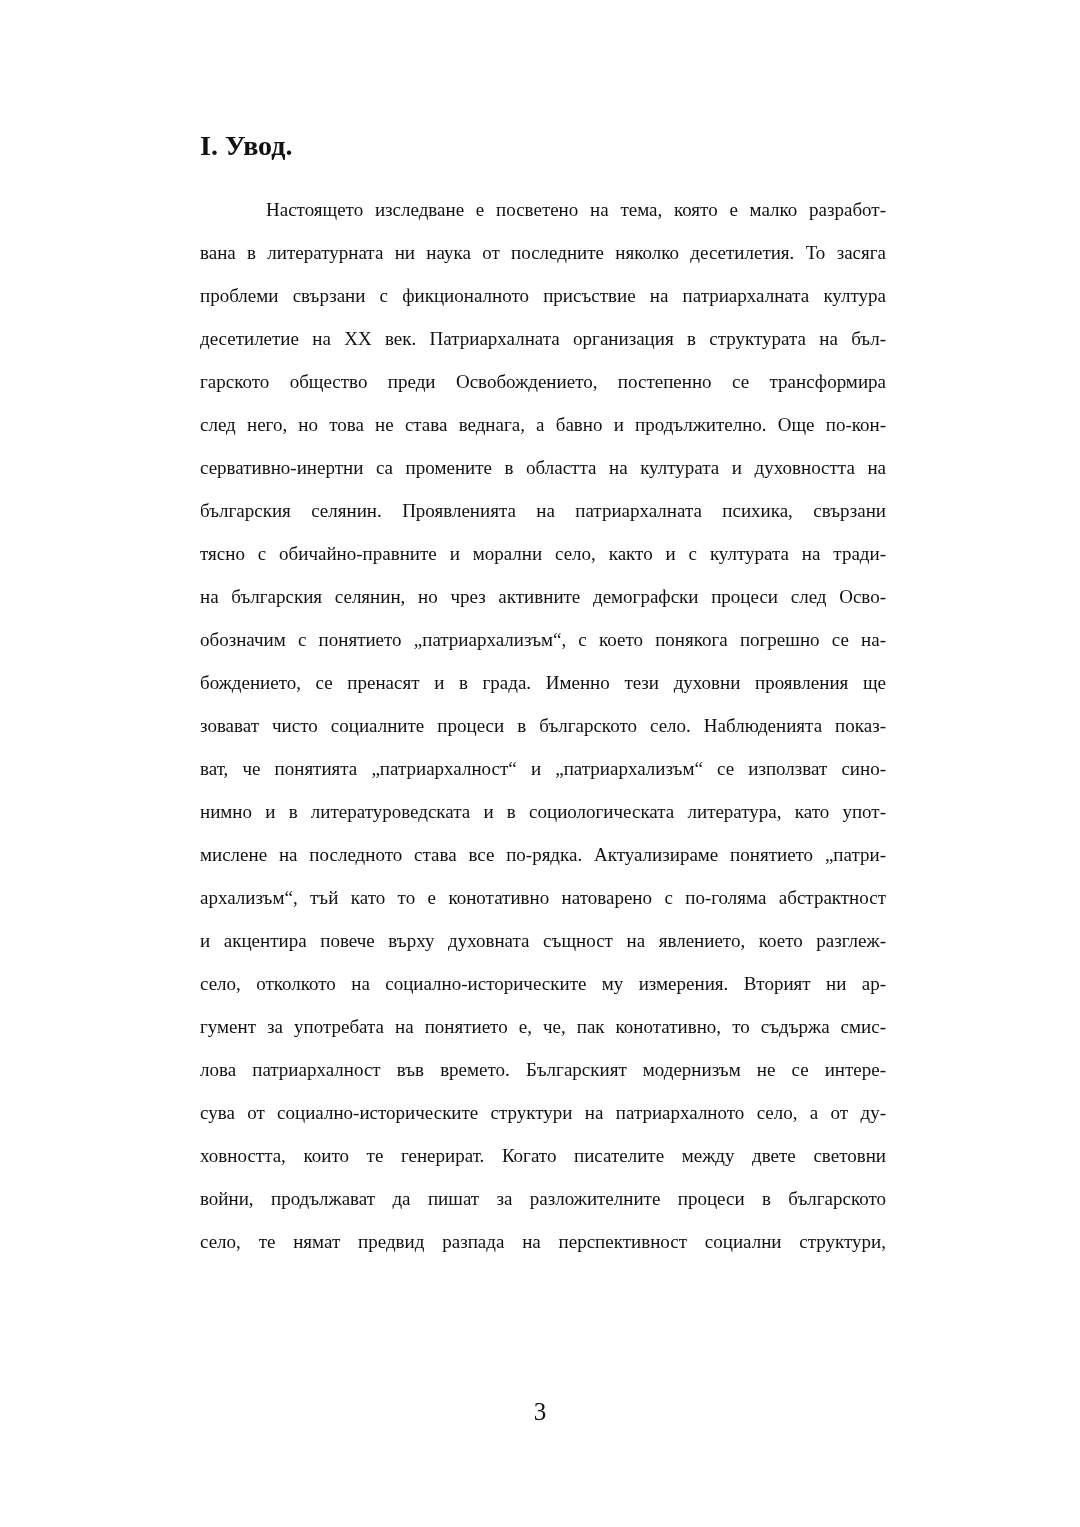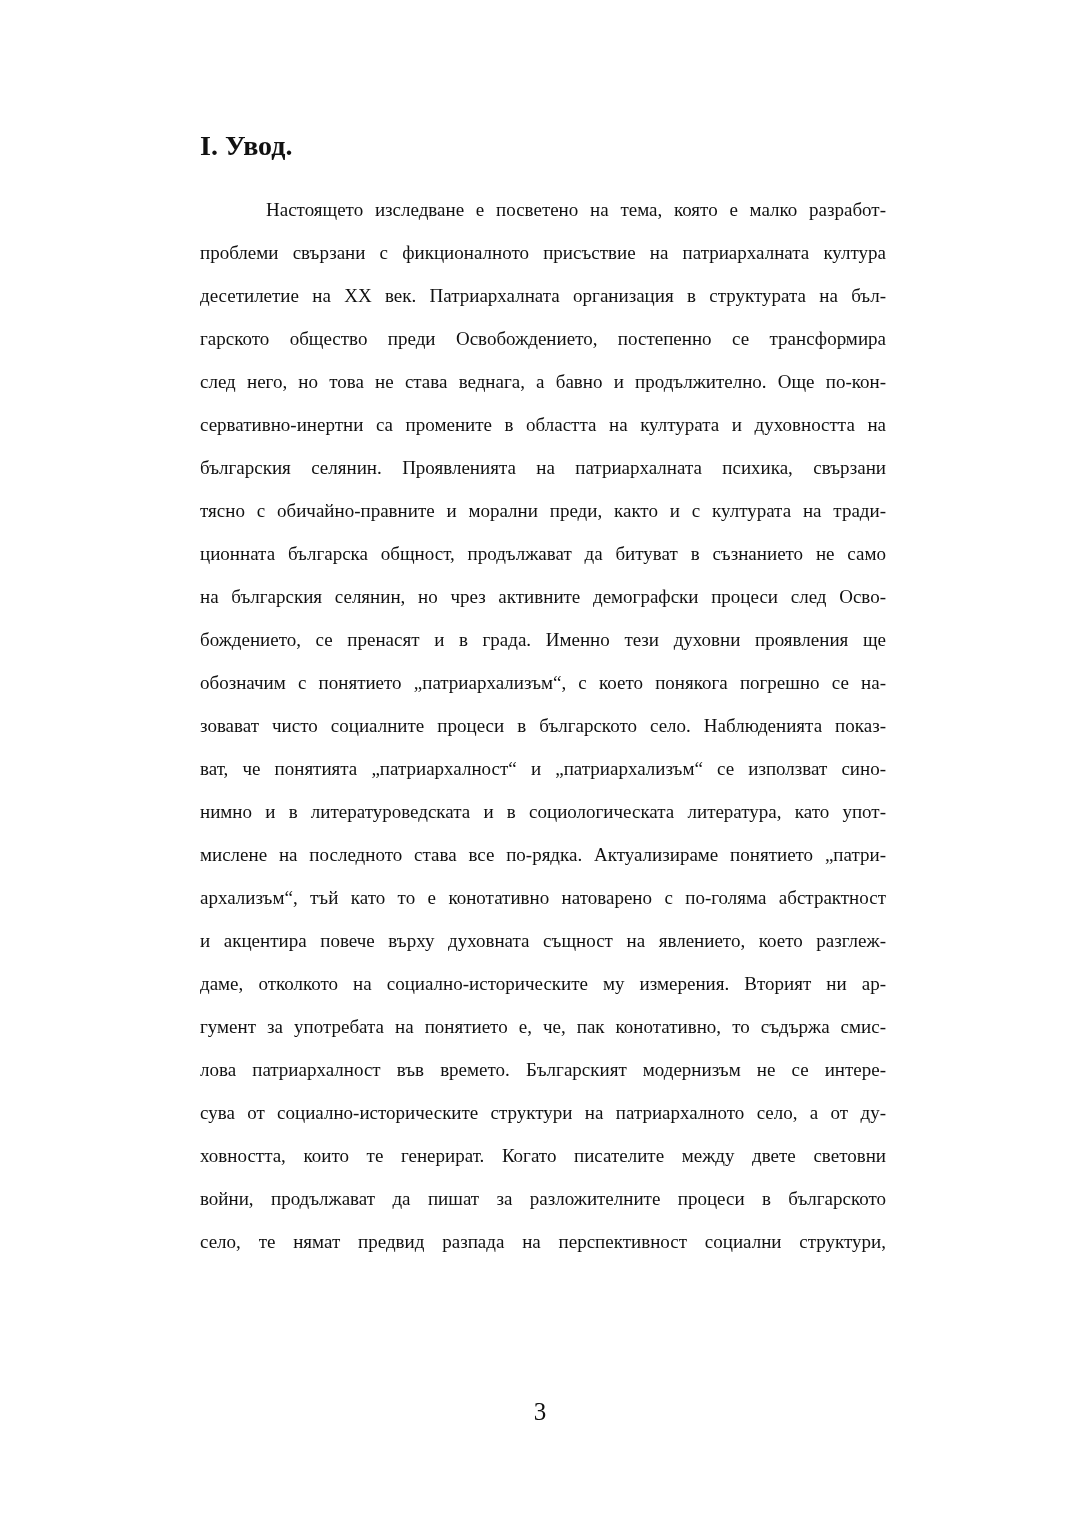--- a/index.html
+++ b/index.html
@@ -53,38 +53,38 @@
   }
 </style>
 </head>
 <body>
 
 <div class="page">
   <div class="content">
     <h1 class="heading">I. Увод.</h1>
     <div class="paragraph">
         <div class="line first-line">Настоящето изследване е посветено на тема, която е малко разработ-</div>
+        <div class="line">вана в литературната ни наука от последните няколко десетилетия. То засяга</div>
         <div class="line">проблеми свързани с фикционалното присъствие на патриархалната култура</div>
         <div class="line">десетилетие на XX век. Патриархалната организация в структурата на бъл-</div>
         <div class="line">гарското общество преди Освобождението, постепенно се трансформира</div>
         <div class="line">след него, но това не става веднага, а бавно и продължително. Още по-кон-</div>
         <div class="line">сервативно-инертни са промените в областта на културата и духовността на</div>
         <div class="line">българския селянин. Проявленията на патриархалната психика, свързани</div>
-        <div class="line">тясно с обичайно-правните и морални преди, както и с културата на тради-</div>
-        <div class="line">ционната българска общност, продължават да битуват в съзнанието не само</div>
+        <div class="line">тясно с обичайно-правните и морални село, както и с културата на тради-</div>
         <div class="line">на българския селянин, но чрез активните демографски процеси след Осво-</div>
+        <div class="line">обозначим с понятието „патриархализъм“, с което понякога погрешно се на-</div>
         <div class="line">бождението, се пренасят и в града. Именно тези духовни проявления ще</div>
-        <div class="line">обозначим с понятието „патриархализъм“, с което понякога погрешно се на-</div>
         <div class="line">зовават чисто социалните процеси в българското село. Наблюденията показ-</div>
         <div class="line">ват, че понятията „патриархалност“ и „патриархализъм“ се използват сино-</div>
         <div class="line">нимно и в литературоведската и в социологическата литература, като упот-</div>
         <div class="line">мислене на последното става все по-рядка. Актуализираме понятието „патри-</div>
         <div class="line">архализъм“, тъй като то е конотативно натоварено с по-голяма абстрактност</div>
         <div class="line">и акцентира повече върху духовната същност на явлението, което разглеж-</div>
-        <div class="line">даме, отколкото на социално-историческите му измерения. Вторият ни ар-</div>
+        <div class="line">село, отколкото на социално-историческите му измерения. Вторият ни ар-</div>
         <div class="line">гумент за употребата на понятието е, че, пак конотативно, то съдържа смис-</div>
         <div class="line">лова патриархалност във времето. Българският модернизъм не се интере-</div>
         <div class="line">сува от социално-историческите структури на патриархалното село, а от ду-</div>
         <div class="line">ховността, които те генерират. Когато писателите между двете световни</div>
         <div class="line">войни, продължават да пишат за разложителните процеси в българското</div>
         <div class="line">село, те нямат предвид разпада на перспективност социални структури,</div>
       </div>
   </div>
   <div class="page-number">3</div>
 </div>

